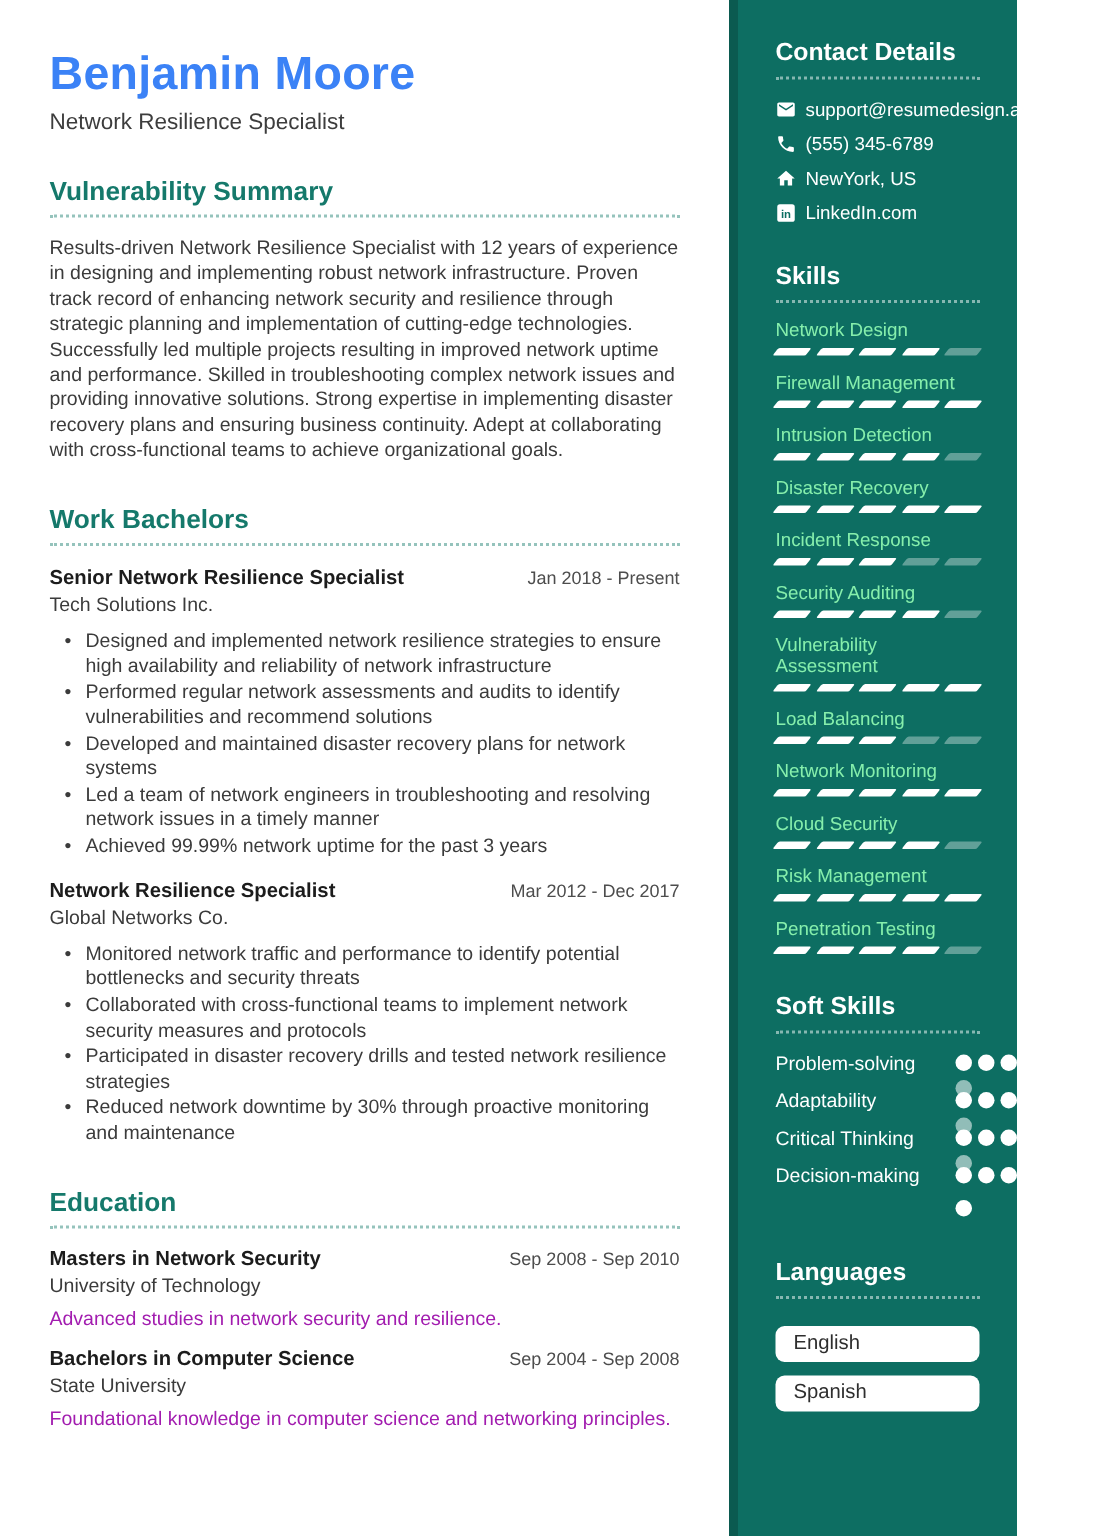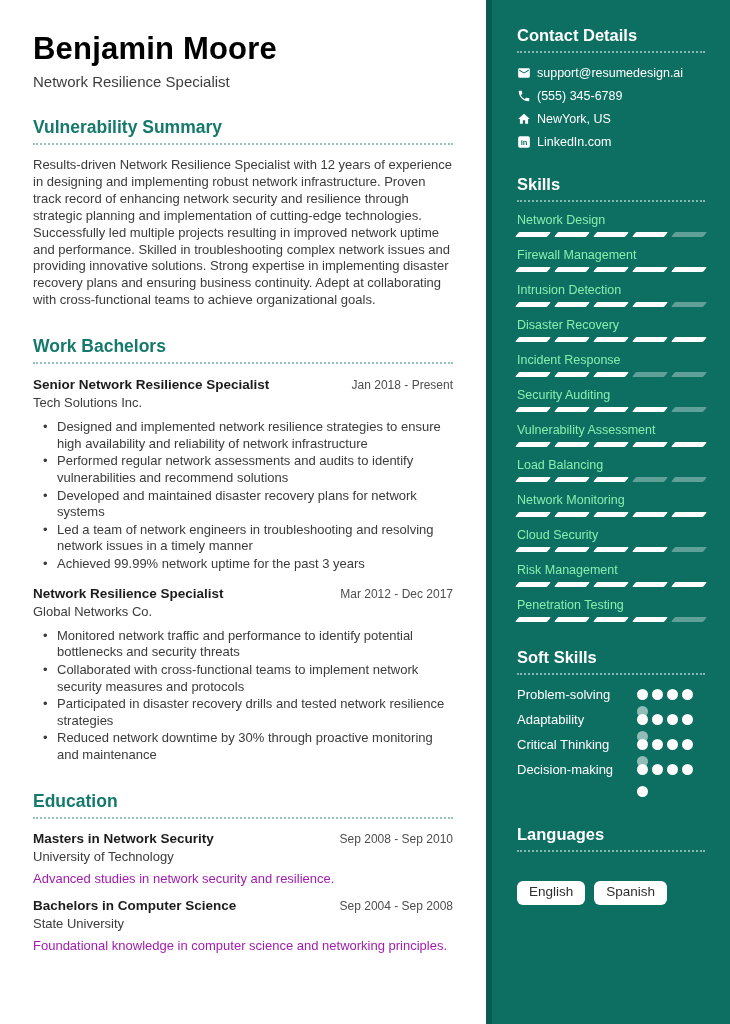--- a/index.html
+++ b/index.html
@@ -5,21 +5,21 @@
   html,body{margin:0;padding:0;}
   body{
     width:730px;height:1024px;overflow:hidden;position:relative;
     font-family:"Liberation Sans","DejaVu Sans",sans-serif;
     background:#ffffff;color:#3a3a3a;
   }
   .page{display:flex;width:730px;height:1024px;}
 
   
   .main{width:486px;box-sizing:border-box;padding:28px 33px 0 33px;background:#fff;}
-  .name{font-size:31px;font-weight:700;color:#000000;letter-spacing:.2px;line-height:1.1;margin:4px 0 0;}
+  .name{font-size:31px;font-weight:700;color:#3b82f6;letter-spacing:.2px;line-height:1.1;margin:4px 0 0;}
   .subtitle{font-size:15px;color:#3d3d3d;margin-top:7px;}
   .sec-head{
     font-size:17.5px;font-weight:700;color:#15796b;margin-top:27px;
     padding-bottom:5px;border-bottom:2px dotted rgba(21,121,107,.45);
   }
   .summary{font-size:13px;line-height:1.3;color:#3b3b3b;margin-top:12px;}
 
   .job{margin-top:13px;}
   .job-head{display:flex;justify-content:space-between;align-items:flex-start;}
   .job-title{font-size:13.5px;font-weight:700;color:#1c1c1c;}
@@ -29,21 +29,21 @@
   ul.bullets li{
     position:relative;padding-left:24px;font-size:13px;line-height:1.28;color:#3b3b3b;margin-bottom:1px;
   }
   ul.bullets li::before{content:"•";position:absolute;left:10px;top:0;color:#3b3b3b;}
 
   .edu{margin-top:12px;}
   .edu-desc{font-size:13px;color:#a21caf;margin-top:7px;}
 
   
   .sidebar{
-    width:244px;box-sizing:border-box;background:#0d6e62;
+    width:192px;box-sizing:border-box;background:#0d6e62;
     border-left:6px solid #0b5a50;
     padding:26px 25px 0 25px;color:#fff;
   }
   .sb-head{
     font-size:16.5px;font-weight:700;color:#fff;
     padding-bottom:6px;border-bottom:2px dotted rgba(255,255,255,.5);
   }
   .sb-section{margin-bottom:26px;}
   .contact-list{margin-top:13px;}
   .contact-row{display:flex;align-items:center;gap:6px;margin-bottom:9px;}
@@ -65,21 +65,21 @@
   .dots{display:flex;gap:4px;position:relative;}
   .dot{width:11px;height:11px;border-radius:50%;background:#fff;position:relative;z-index:1;}
   
   .soft-row.ghost .dots::before{
     content:"";position:absolute;left:0;top:-8px;width:11px;height:11px;border-radius:50%;
     background:rgba(255,255,255,.55);z-index:0;
   }
   .soft-row.lone{margin-top:-3px;}
   .soft-row.lone .soft-label{visibility:hidden;}
 
-  .lang-row{display:flex;gap:9px;margin-top:29px;}
+  .lang-row{display:flex;gap:9px;margin-top:18px;flex-direction:column;}
   .lang-pill{
     background:#fff;color:#2e2e2e;font-size:13.5px;border-radius:6px;
     padding:4px 12px 5px;line-height:1.1;border:none;
   }
 </style>
 </head>
 <body>
 
 <div class="page">
 

